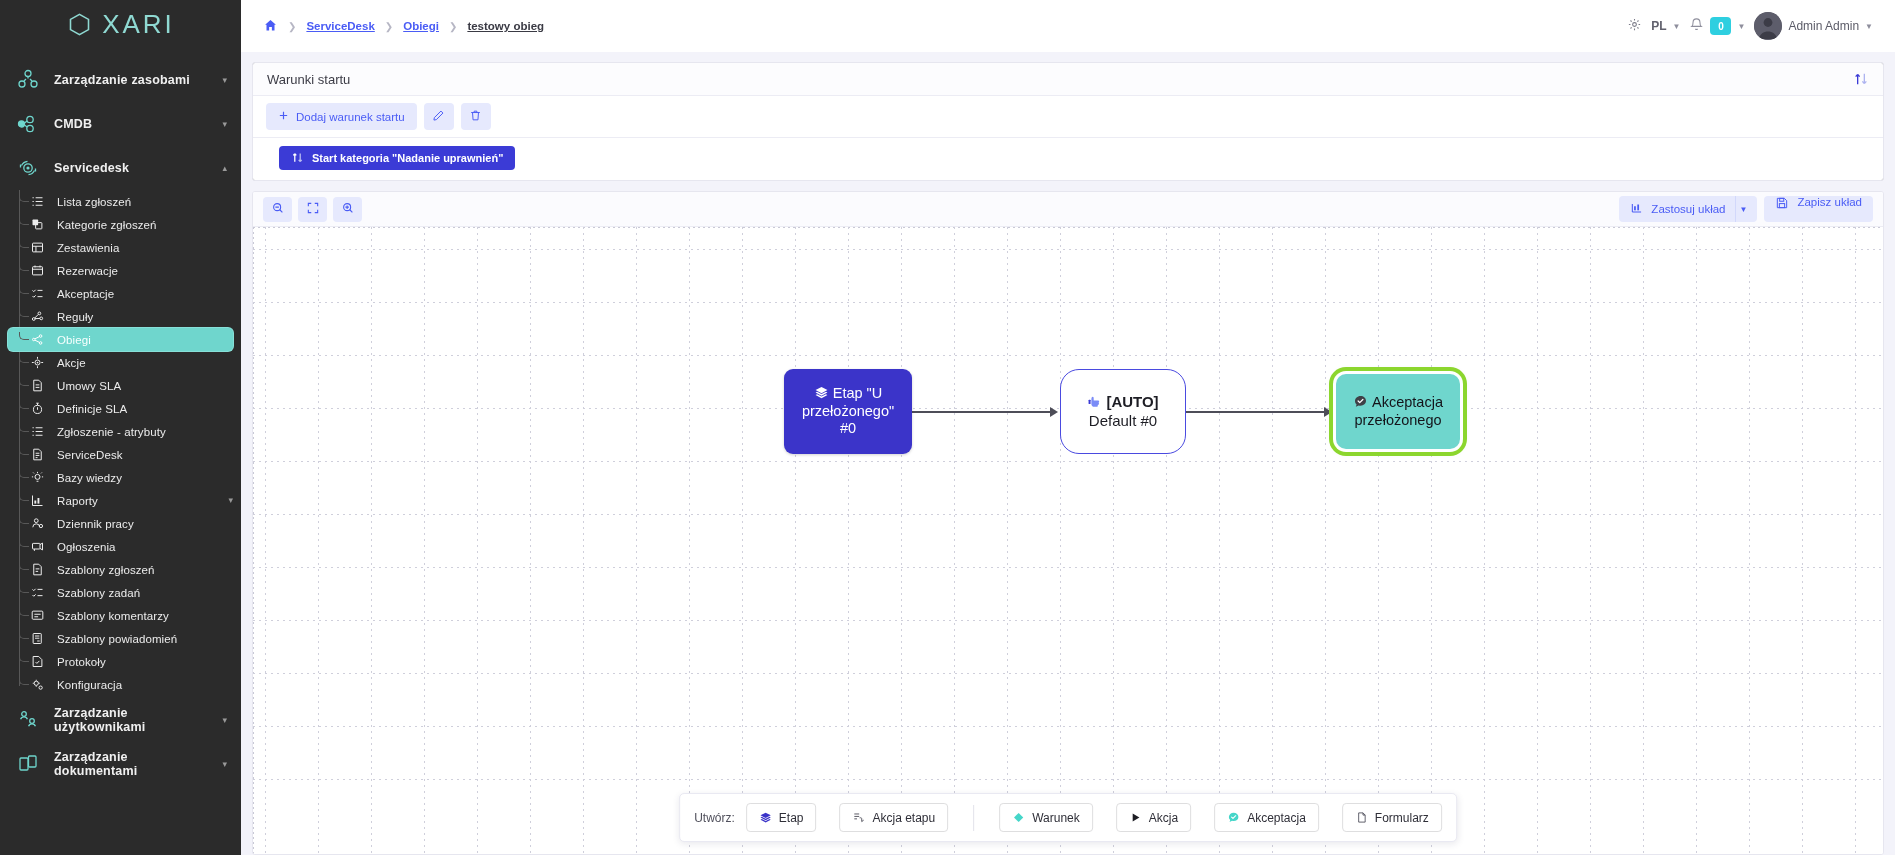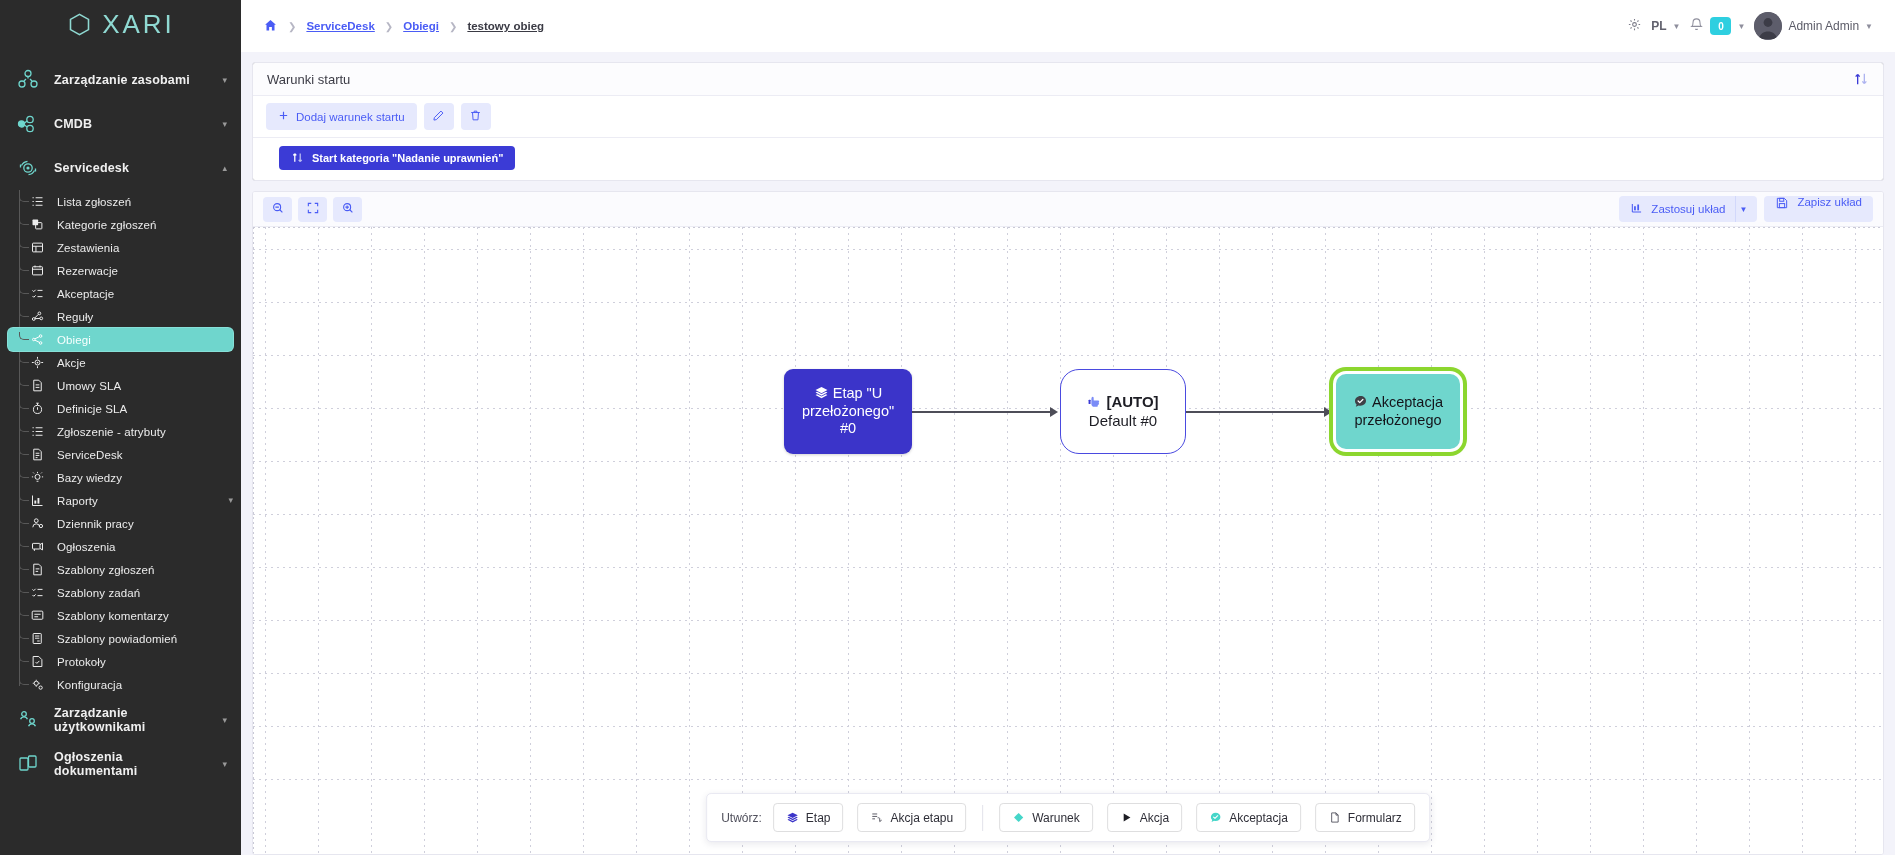--- a/index.html
+++ b/index.html
@@ -469,21 +469,21 @@
         <span class="caret">▾</span>
       </div>
 
       <div class="nav-group">
         <span class="gi">
           <svg width="24" height="24" viewBox="0 0 24 24" fill="none" stroke="#6fd6cd" stroke-width="1.3">
             <rect x="4" y="6" width="8" height="12" rx="1"></rect>
               <rect x="12.5" y="4" width="7.5" height="11" rx="1"></rect>
           </svg>
         </span>
-        <span class="glabel">Ogłoszenia dokumentami</span>
+        <span class="glabel">Zarządzanie dokumentami</span>
         <span class="caret">▾</span>
       </div>
     </nav>
   </aside>
 
   <div class="main">
 
     <header class="topbar">
       <div class="crumbs">
         <span>
@@ -713,21 +713,21 @@
                     <svg width="15" height="15" viewBox="0 0 24 24">
                       <path d="M12 3.2c5 0 8.8 3.3 8.8 7.7 0 4.3-3.8 7.7-8.8 7.7-1 0-2-.1-2.9-.4l-4.6 2.2 1.2-3.6c-1.6-1.4-2.5-3.4-2.5-5.5 0-4.4 3.8-8.1 8.8-8.1z" fill="#3f4147"></path>
                       <path d="m8.2 11.2 2.6 2.6 5-5.1" stroke="#ffffff" stroke-width="2" fill="none" stroke-linecap="round" stroke-linejoin="round"></path>
                     </svg>
                   </span><span>Akceptacja</span><br><span>przełożonego</span></div>
               </div>
             </div>
 
           <div class="palette">
             <span class="palette-label">Utwórz:</span>
-            <div id="palette-items" style="display:flex;align-items:center;gap:14px;">
+            <div id="palette-items" style="display:flex;align-items:center;gap:23px;">
                 <button class="pal-btn">
                   <span style="display: inline-flex;">
                     <svg width="13" height="13" viewBox="0 0 24 24" fill="#3b34c9">
                       <path d="M12 3 2.5 8 12 13l9.5-5z"></path>
                       <path d="M2.5 12 12 17l9.5-5-2.4-1.3L12 14.4 4.9 10.7z"></path>
                       <path d="M2.5 16 12 21l9.5-5-2.4-1.3L12 18.4 4.9 14.7z"></path>
                     </svg>
                   </span>
                   <span>Etap</span>
                 </button>

